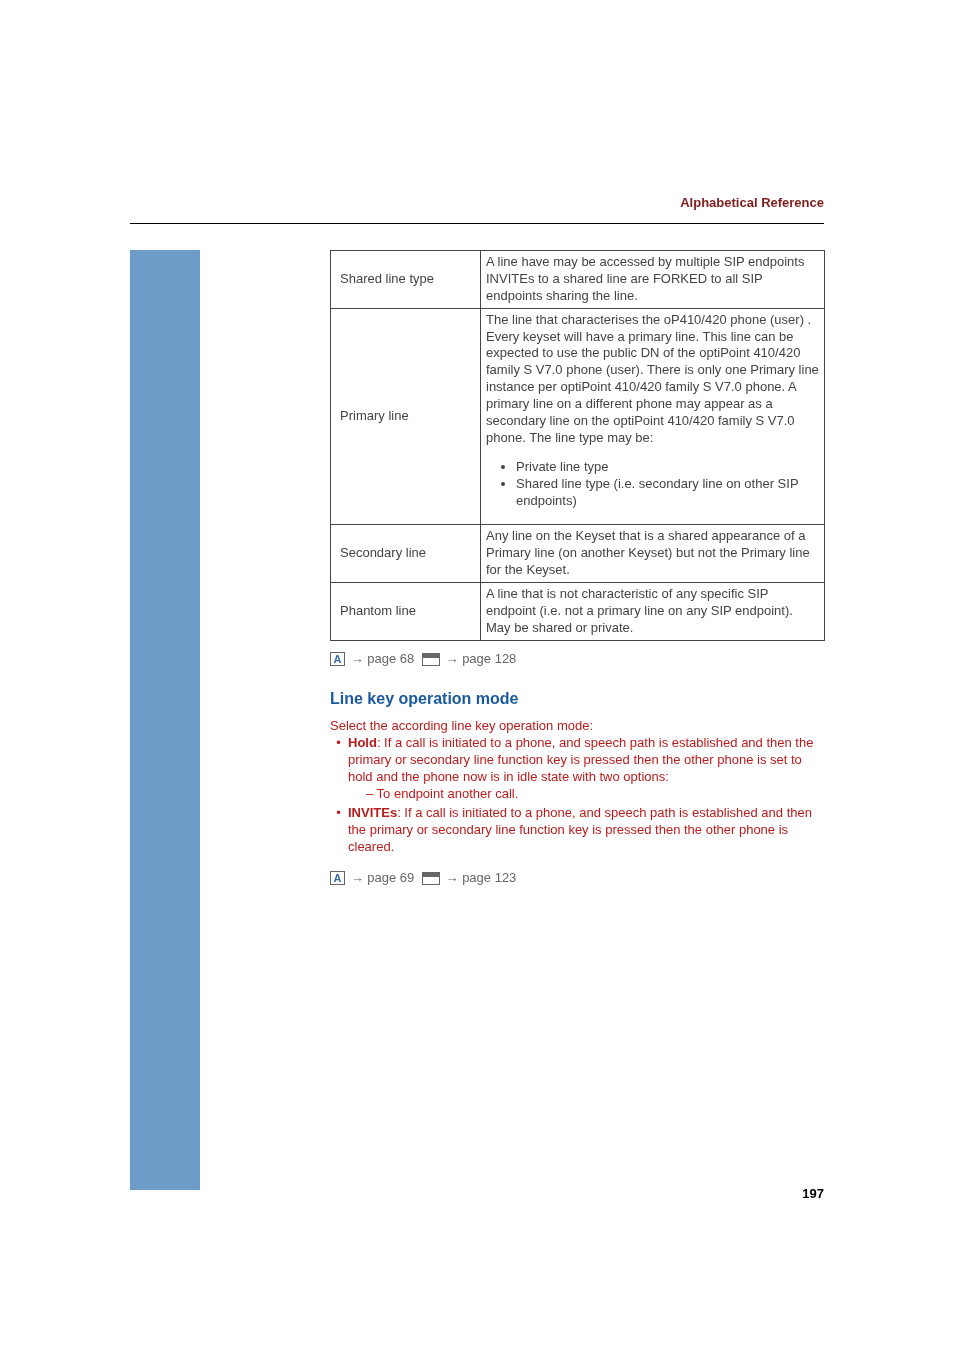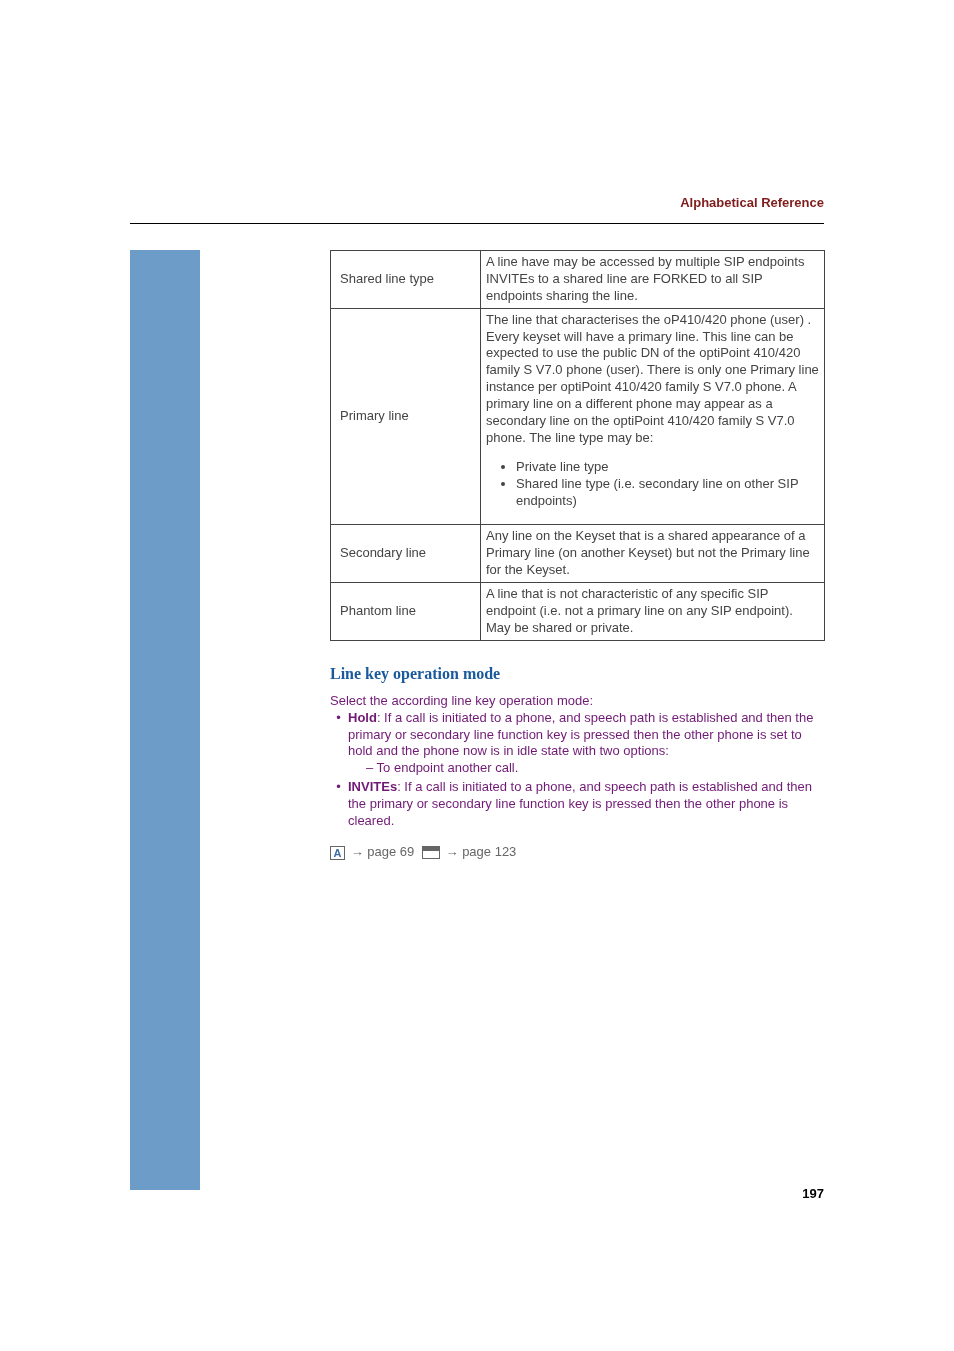--- a/index.html
+++ b/index.html
@@ -97,25 +97,24 @@
   }
   .ref-line .arrow {
     font-weight: bold;
     color: #666;
   }
   h2.section {
     color: #1a5a9c;
     font-size: 16px;
     font-weight: bold;
     margin: 24px 0 10px 0;
-    font-family: Liberation Serif, serif;
   }
   .body-text {
     font-size: 13px;
-    color: #701a75;
+    color: #b91c1c;
     line-height: 1.3;
   }
   ul.top-list {
     margin: 0;
     padding-left: 18px;
   }
   ul.top-list > li {
     margin-bottom: 2px;
   }
   ul.top-list > li::marker {
@@ -164,20 +163,28 @@
       <td class="term">Secondary line</td>
       <td>Any line on the Keyset that is a shared appearance of a Primary line  (on another Keyset) but not the Primary line for the Keyset.</td>
     </tr>
     <tr>
       <td class="term">Phantom line</td>
       <td>A line that is not characteristic of any specific SIP endpoint (i.e. not a primary line on any SIP endpoint). May be shared or private.</td>
     </tr>
   </tbody>
     </table>
 
+  <div class="ref-line">
+    <span class="icon-box">A</span>
+    <span class="arrow">→</span>
+    <span>page 68</span>
+    <span class="icon-web"></span>
+    <span class="arrow">→</span>
+    <span>page 128</span>
+  </div>
 
   <h2 class="section">Line key operation mode</h2>
 
   <div class="body-text">
     <div>Select the according line key operation mode:</div>
     <ul class="top-list">
       <li>
         <b>Hold</b><span>: If a call is initiated to a phone, and speech path is established and then the primary or secondary line function key is pressed then the other phone is set to hold and the phone now is in idle state with two options:</span>
         <ul class="sub-list">
           <li>To endpoint another call.</li>

